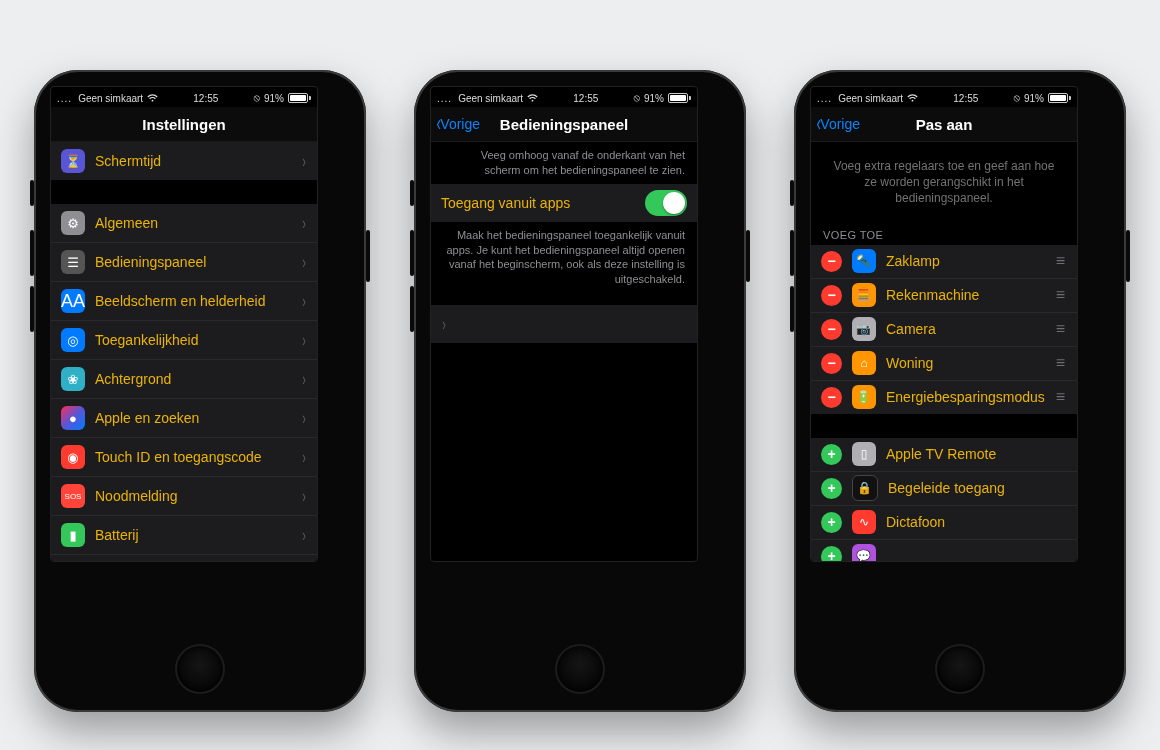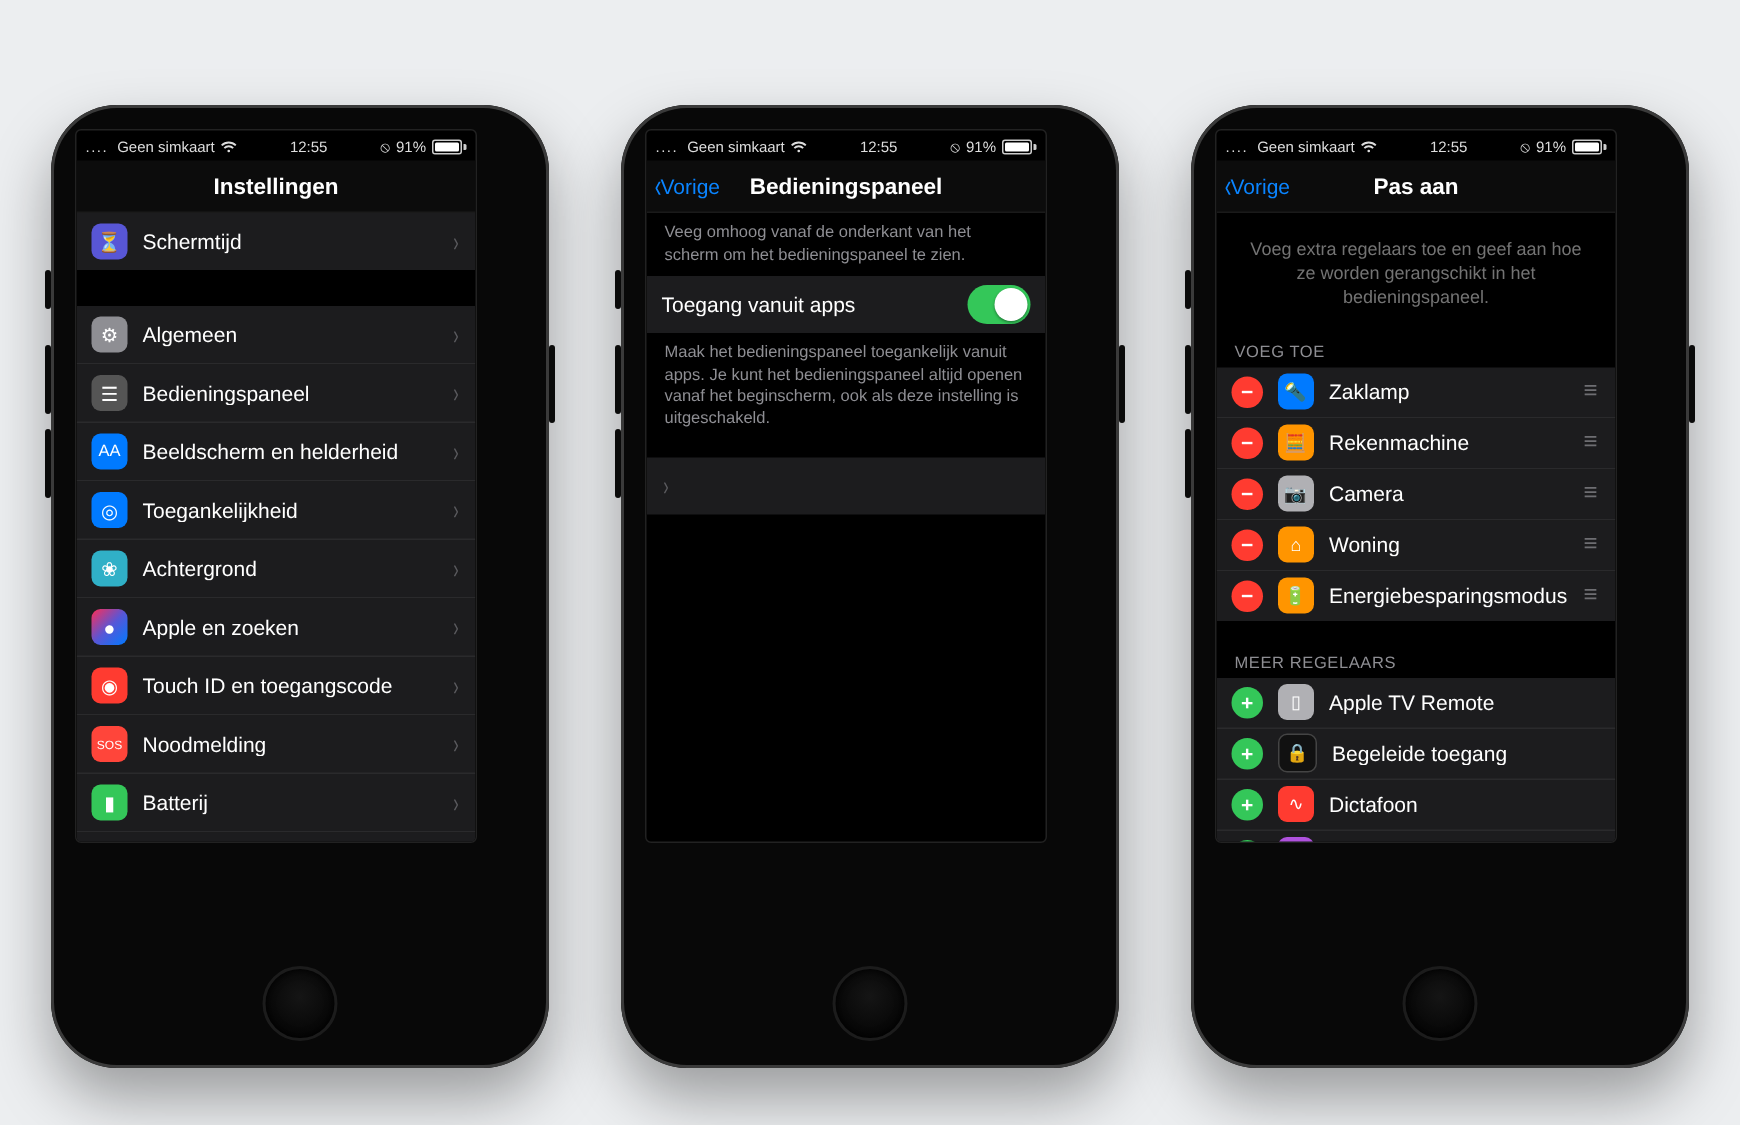--- a/index.html
+++ b/index.html
@@ -78,31 +78,31 @@
   .row{
     height:38px;display:flex;align-items:center;padding:0 10px;
     background:#1c1c1e;border-bottom:1px solid #2a2a2c;cursor:pointer;
   }
   .row:last-child{border-bottom:none;}
   .icon{
     width:24px;height:24px;border-radius:6px;margin-right:10px;
     display:flex;align-items:center;justify-content:center;flex:0 0 auto;
     font-size:14px;color:#fff;
   }
-  .label{flex:1;font-size:14px;color:#ffffff;white-space:nowrap;overflow:hidden;text-overflow:ellipsis;}
+  .label{flex:1;font-size:14px;color:#eab308;white-space:nowrap;overflow:hidden;text-overflow:ellipsis;}
   .chev{color:#5a5a5e;font-size:18px;transform:scaleX(.6);font-weight:300;}
   .toggle{
     width:42px;height:26px;border-radius:13px;background:#34c759;position:relative;flex:0 0 auto;
   }
   .toggle .knob{
     width:22px;height:22px;border-radius:50%;background:#fff;position:absolute;top:2px;right:2px;
     box-shadow:0 1px 2px rgba(0,0,0,.4);
   }
   .footnote,.headnote{
-    font-size:11px;color:#8e8e93;padding:6px 12px;line-height:1.35;
+    font-size:11px;color:#8e8e93;padding:6px 12px;line-height:1.35;text-align:right;
   }
   .section-header{
     font-size:11px;color:#8e8e93;padding:6px 12px 4px;text-transform:uppercase;letter-spacing:.4px;
   }
   .intro{
     font-size:12px;color:#737373;padding:16px 18px;text-align:center;line-height:1.35;
   }
   .circle-btn{
     width:21px;height:21px;border-radius:50%;display:flex;align-items:center;justify-content:center;
     flex:0 0 auto;margin-right:10px;font-weight:700;font-size:14px;color:#fff;line-height:1;
@@ -166,21 +166,21 @@
             <span class="icon bg-grey" style="font-size:13px">⚙︎</span>
             <span class="label">Algemeen</span>
             <span class="chev">›</span>
           </div>
           <div class="row">
             <span class="icon bg-grey2" style="font-size:13px">☰</span>
             <span class="label">Bedieningspaneel</span>
             <span class="chev">›</span>
           </div>
           <div class="row">
-            <span class="icon bg-blue" style="font-size:11px">AA</span>
+            <span class="icon bg-blue" style="font-size:18px">AA</span>
             <span class="label">Beeldscherm en helderheid</span>
             <span class="chev">›</span>
           </div>
           <div class="row">
             <span class="icon bg-blue" style="font-size:13px">◎</span>
             <span class="label">Toegankelijkheid</span>
             <span class="chev">›</span>
           </div>
           <div class="row">
             <span class="icon bg-cyan" style="font-size:13px">❀</span>
@@ -329,21 +329,20 @@
             <span class="label">Woning</span>
             <span class="grip">≡</span>
           </div>
           <div class="row" style="height: 33px;">
             <span class="circle-btn minus">−</span>
             <span class="icon bg-orange" style="font-size:12px">🔋</span>
             <span class="label">Energiebesparingsmodus</span>
             <span class="grip">≡</span>
           </div>
         </div>
-      <div class="section-header" style="margin-top:16px">MEER REGELAARS</div>
       <div class="group" id="p3-more">
           <div class="row" style="height: 33px;">
             <span class="circle-btn plus">+</span>
             <span class="icon bg-ltgrey" style="font-size:12px">▯</span>
             <span class="label">Apple TV Remote</span>
           </div>
           <div class="row" style="height: 33px;">
             <span class="circle-btn plus">+</span>
             <span class="icon bg-black" style="font-size:12px">🔒</span>
             <span class="label">Begeleide toegang</span>

